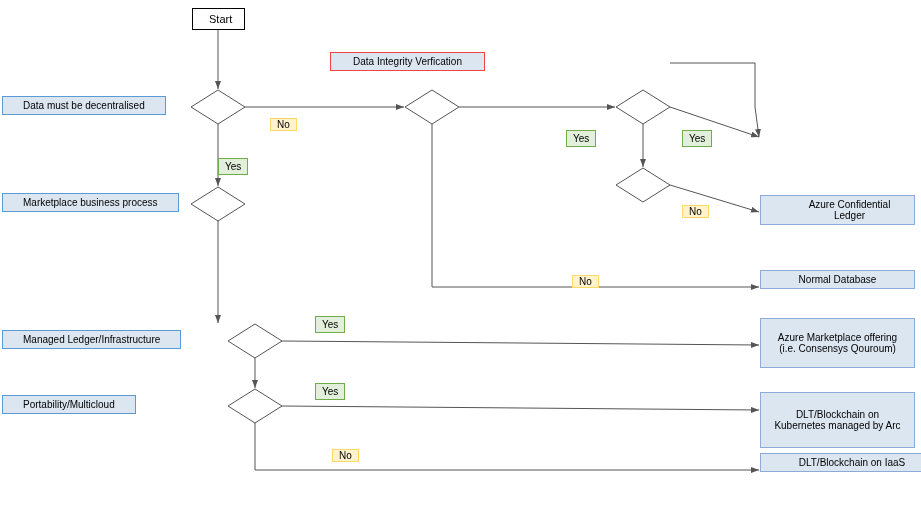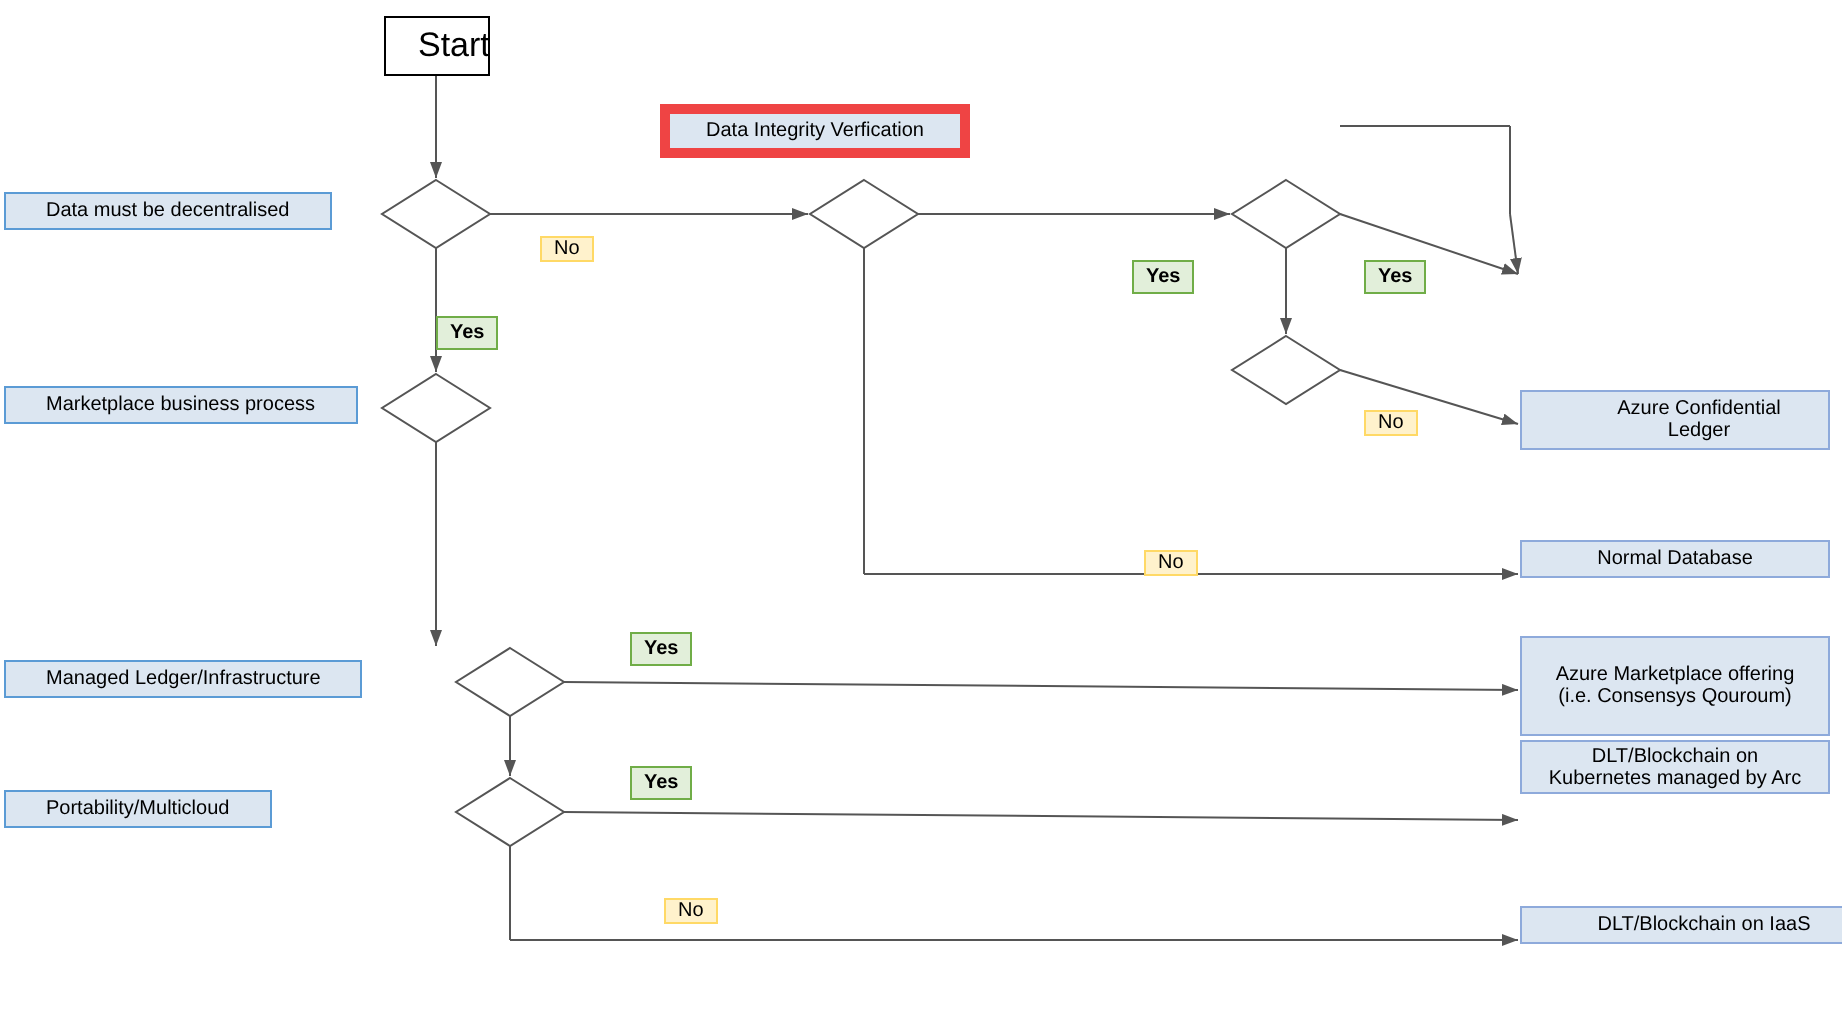--- a/index.html
+++ b/index.html
@@ -36,49 +36,48 @@
       position: absolute;
       border: 1px solid #8eaadb;
       background: #dce6f1;
       padding: 3px 8px;
       font-size: 10px;
       color: #000;
       text-align: center;
     }
     .header-box {
       position: absolute;
-      border: 5px solid #ef4444;
+      border: 1px solid #ef4444;
       background: #dce6f1;
       padding: 3px 10px;
       font-size: 10px;
       color: #000;
     }
     .yes-badge {
       position: absolute;
       border: 1px solid #70ad47;
       background: #e2efda;
       padding: 2px 6px;
       font-size: 10px;
       color: #000;
-      font-weight: bold;
     }
     .no-badge {
       position: absolute;
       border: 1px solid #ffd966;
       background: #fff2cc;
       padding: 0 6px;
       font-size: 10px;
       color: #000;
     }
     .start-box {
       position: absolute;
       border: 1px solid #000;
       background: #fff;
       padding: 4px 16px;
-      font-size: 17px;
+      font-size: 11px;
     }
   </style>
 </head>
 <body>
 
 <div id="diagram">
   <svg id="flowchart" xmlns="http://www.w3.org/2000/svg">
     <defs>
       <marker id="arrowhead" markerWidth="8" markerHeight="6" refX="8" refY="3" orient="auto">
         <polygon points="0 0, 8 3, 0 6" fill="#555"></polygon>
@@ -155,21 +154,21 @@
 
   <div class="result-box" style="left:760px; top:195px; width:155px;padding-left:32px;">
     <span>Azure Confidential Ledger</span>
   </div>
   <div class="result-box" style="left:760px; top:270px; width:155px;">
     <span>Normal Database</span>
   </div>
   <div class="result-box" style="left:760px; top:318px; width:155px; height:50px; display:flex; align-items:center; justify-content:center;">
     <span>Azure Marketplace offering (i.e. Consensys Qouroum)</span>
   </div>
-  <div class="result-box" style="left:760px; top:370px; width:155px; height:27px; display:flex; align-items:center; justify-content:center;">
+  <div class="result-box" style="left:760px; top:392px; width:155px; height:56px; display:flex; align-items:center; justify-content:center;">
     <span>DLT/Blockchain on Kubernetes managed by Arc</span>
   </div>
   <div class="result-box" style="left:760px; top:453px; width:163px;padding-left:29px;">
     <span>DLT/Blockchain on IaaS</span>
   </div>
 
   <div class="yes-badge" style="left:218px; top:158px;">
     <span>Yes</span>
   </div>
   <div class="yes-badge" style="left:566px; top:130px;">

